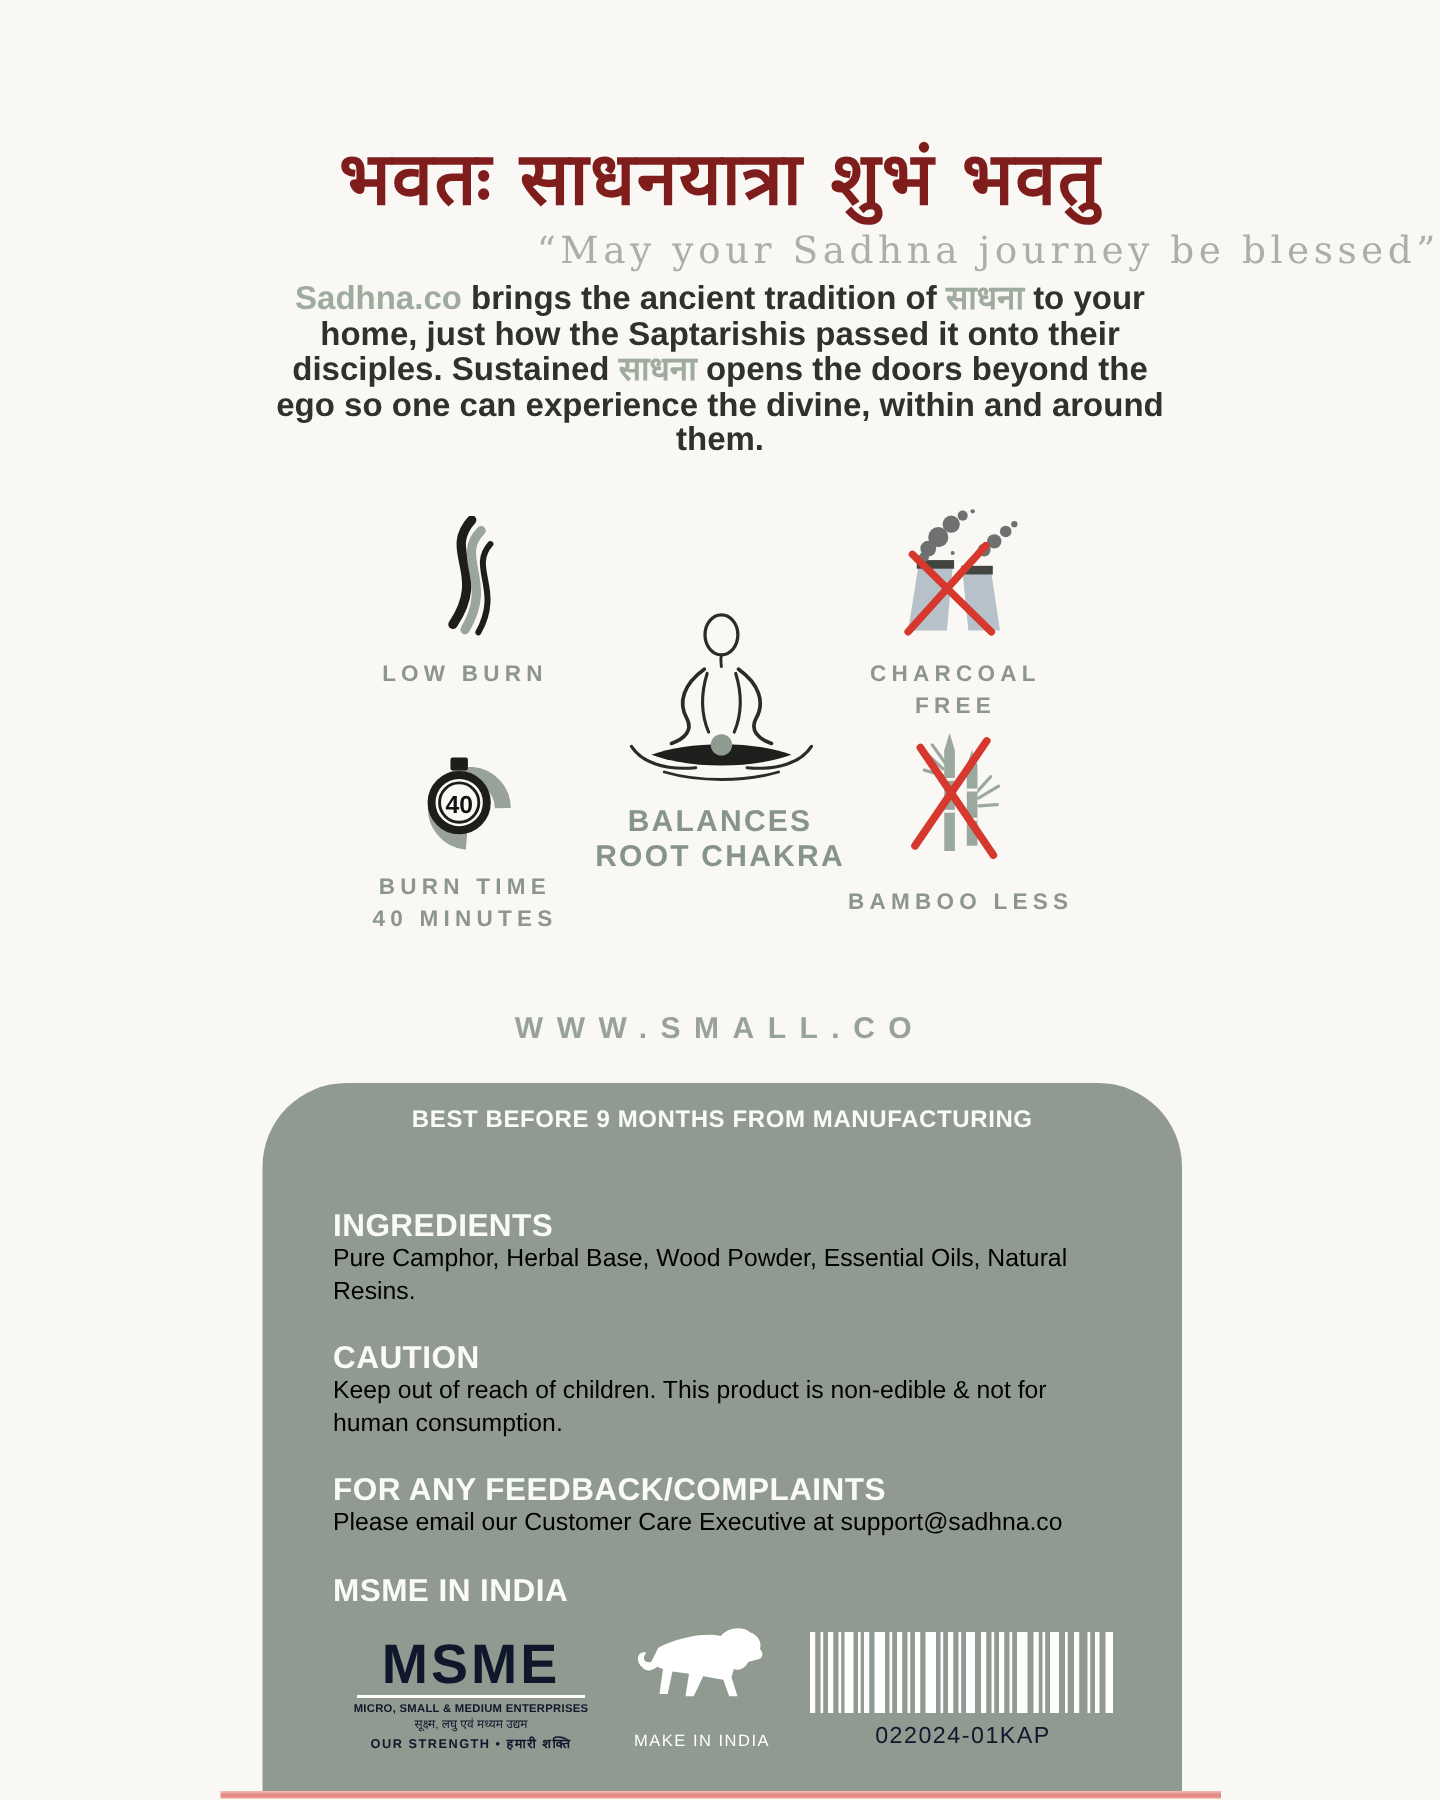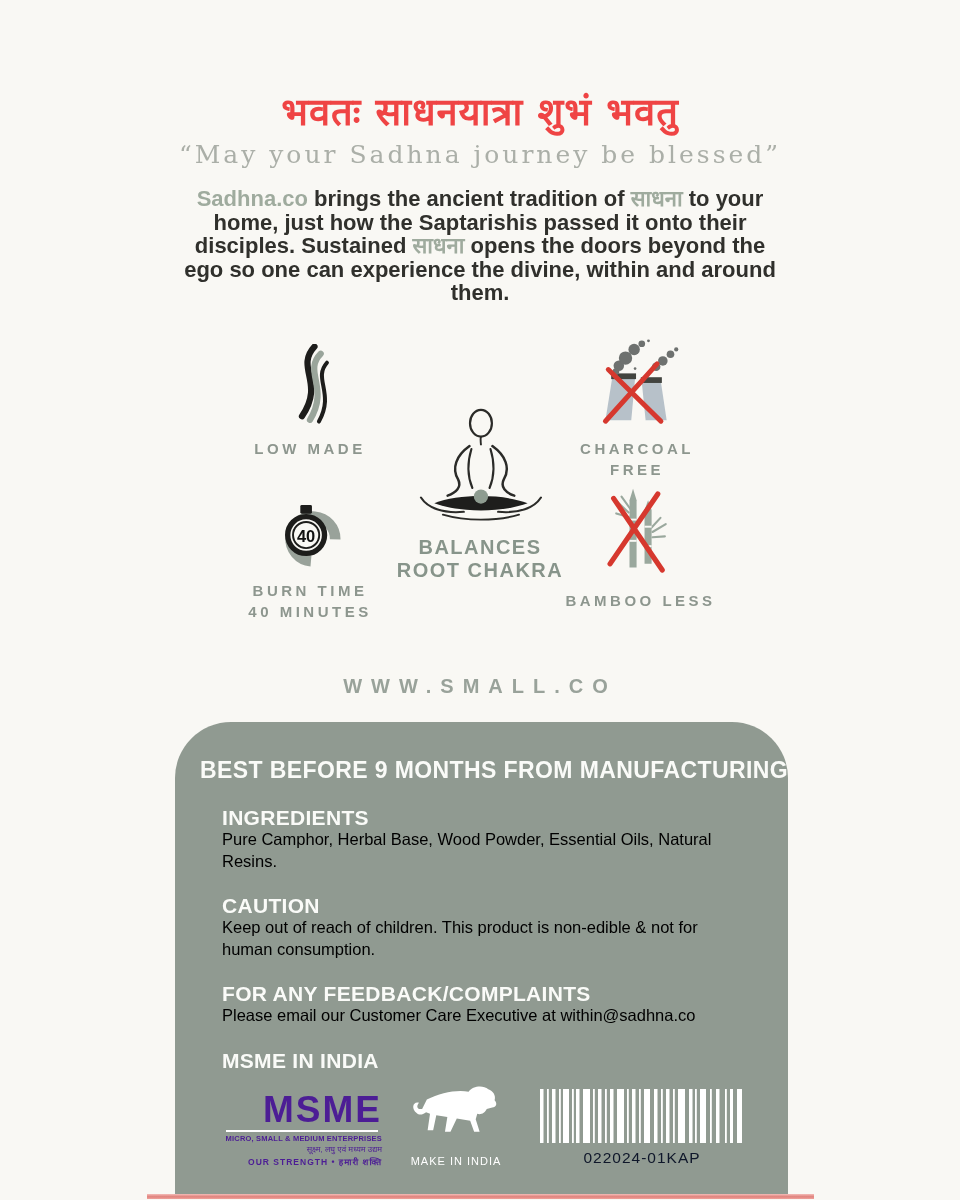--- a/index.html
+++ b/index.html
@@ -6,25 +6,25 @@
   html,body { width:960px; background:#f9f8f4; }
   .canvas {
     position:relative; width:960px; height:1200px;
     background:#f9f8f4; overflow:hidden;
     font-family:"Liberation Sans", sans-serif;
   }
   
   .title {
     position:absolute; top:84px; left:0; width:100%;
     text-align:center; font-family:"DejaVu Serif", serif;
-    font-size:38px; font-weight:600; color:#ef4444; letter-spacing:1px;
+    font-size:49px; font-weight:600; color:#7f1d1d; letter-spacing:1px;
   }
   .subtitle {
-    position:absolute; top:140px; left:0; width:100%;
-    text-align:center; font-family:"DejaVu Serif", serif;
+    position:absolute; top:152px; left:0; width:100%;
+    text-align:right; font-family:"DejaVu Serif", serif;
     font-size:25px; color:#abafa8; letter-spacing:3px;
   }
   .intro {
     position:absolute; top:187px; left:180px; width:600px;
     text-align:center; font-size:22px; line-height:23.5px;
     font-weight:700; color:#30302c;
   }
   .intro .accent { color:#9fab9e; }
   
   .feat { position:absolute; text-align:center; }
@@ -46,38 +46,38 @@
     position:absolute; top:675px; left:0; width:100%;
     text-align:center; font-size:20px; font-weight:600;
     letter-spacing:9px; color:#99a29a;
   }
   
   .info-box {
     position:absolute; left:175px; top:722px; width:613px; height:473px;
     background:#909a91; border-radius:56px 56px 0 0; color:#f2f4f0;
   }
   .box-heading {
-    padding-top:35px; text-align:right;
-    font-size:23px; font-weight:700; letter-spacing:0.4px; color:#fafbf8;
+    padding-top:16px; text-align:center;
+    font-size:16px; font-weight:700; letter-spacing:0.4px; color:#fafbf8;
   }
   .box-sections { position:absolute; left:47px; right:42px; top:85px; }
   .box-section { margin-bottom:23px; }
   .box-section h3 {
     font-size:21px; font-weight:700; letter-spacing:0.3px;
     color:#fafbf8; line-height:22px;
   }
   .box-section p {
     font-size:16.5px; line-height:21.5px; color:#000000; font-weight:400;
   }
   
   .logos-row {
     position:absolute; left:47px; right:40px; bottom:28px;
     display:flex; align-items:flex-end;
   }
-  .msme { width:160px; text-align:right; color:#4c1d95; }
+  .msme { width:160px; text-align:center; margin-left:12px; color:#0f172a; }
   .msme-acronym {
     font-size:37px; font-weight:900; letter-spacing:2px; line-height:34px;
     font-family:"Liberation Sans", sans-serif;
   }
   .msme-rule { height:2px; background:#fff; margin:3px 4px 2px 4px; }
   .msme-line1 { font-size:7.5px; font-weight:700; letter-spacing:0.2px; }
   .msme-line2 { font-size:8px; }
   .msme-line3 { font-size:8.5px; font-weight:700; letter-spacing:1px; margin-top:2px; }
   .mii { width:104px; text-align:center; margin-left:22px; color:#fff; }
   .mii-caption {
@@ -101,21 +101,21 @@
   <div class="subtitle">“May your Sadhna journey be blessed”</div>
 
   <p class="intro"><span class="accent">Sadhna.co</span><span> brings the ancient tradition of </span><span class="accent">साधना</span><span> to your home, just how the Saptarishis passed it onto their disciples. Sustained </span><span class="accent">साधना</span><span> opens the doors beyond the ego so one can experience the divine, within and around them.</span></p>
 
   <div class="feat f-low-smoke">
     <svg width="44" height="82" viewBox="0 0 48 92">
       <path d="M29 3 C 7 27, 41 43, 15 81" fill="none" stroke="#1d1d1b" stroke-width="7" stroke-linecap="round"></path>
       <path d="M36 11 C 16 31, 46 49, 24 85" fill="none" stroke="#9aa59b" stroke-width="7" stroke-linecap="round"></path>
       <path d="M43 21 C 27 39, 52 55, 34 87" fill="none" stroke="#1d1d1b" stroke-width="4.5" stroke-linecap="round"></path>
     </svg>
-    <div class="feat-label">LOW MADE</div>
+    <div class="feat-label">LOW BURN</div>
   </div>
 
   <div class="feat f-root-chakra">
     <svg width="158" height="120" viewBox="0 0 150 126">
       <ellipse cx="76" cy="16" rx="11.5" ry="14" fill="none" stroke="#2b2b28" stroke-width="2.3"></ellipse>
       <path d="M76 30 C 75 34, 76 36, 76 39" fill="none" stroke="#2b2b28" stroke-width="2"></path>
       <path d="M64 40 C 50 50, 45 63, 52 75 C 56 83, 50 89, 41 92" fill="none" stroke="#2b2b28" stroke-width="2.6" stroke-linecap="round"></path>
       <path d="M88 40 C 102 50, 107 63, 100 75 C 96 83, 102 89, 111 92" fill="none" stroke="#2b2b28" stroke-width="2.6" stroke-linecap="round"></path>
       <path d="M66 43 C 61 59, 62 72, 67 84" fill="none" stroke="#2b2b28" stroke-width="2.2" stroke-linecap="round"></path>
       <path d="M86 43 C 91 59, 90 72, 85 84" fill="none" stroke="#2b2b28" stroke-width="2.2" stroke-linecap="round"></path>
@@ -200,21 +200,21 @@
       <div class="box-section">
         <h3>INGREDIENTS</h3>
         <p>Pure Camphor, Herbal Base, Wood Powder, Essential Oils, Natural Resins.</p>
       </div>
       <div class="box-section">
         <h3>CAUTION</h3>
         <p>Keep out of reach of children. This product is non-edible &amp; not for human consumption.</p>
       </div>
       <div class="box-section">
         <h3>FOR ANY FEEDBACK/COMPLAINTS</h3>
-        <p>Please email our Customer Care Executive at within@sadhna.co</p>
+        <p>Please email our Customer Care Executive at support@sadhna.co</p>
       </div>
       <div class="box-section">
         <h3>MSME IN INDIA</h3>
       </div>
     </div>
 
     <div class="logos-row">
       <div class="msme">
         <div class="msme-acronym">MSME</div>
         <div class="msme-rule"></div>

